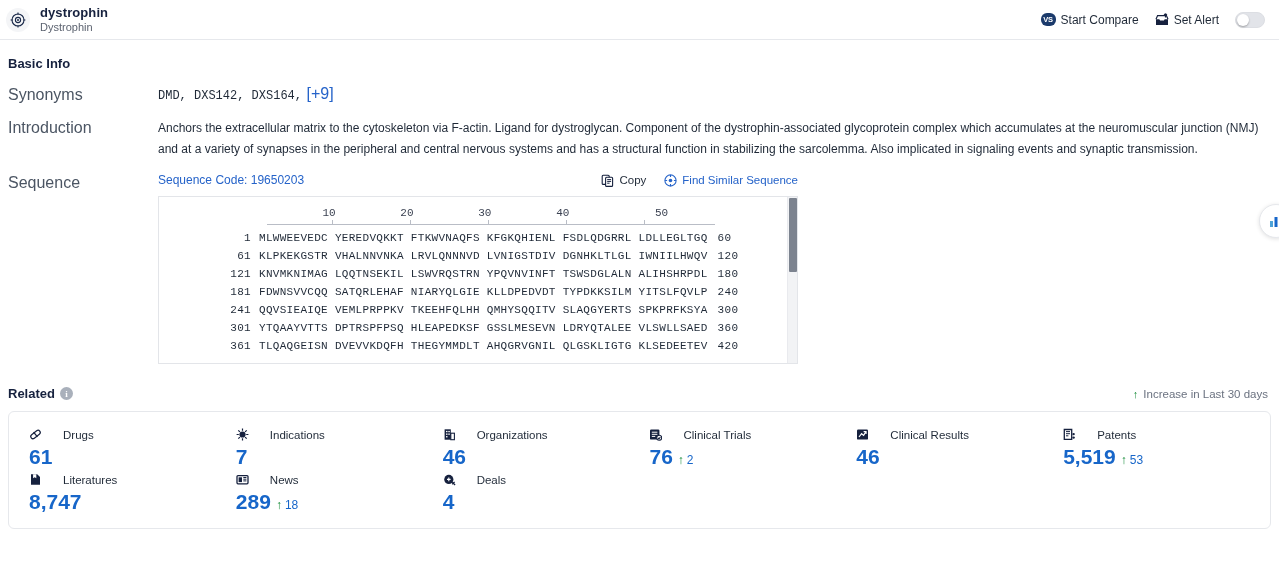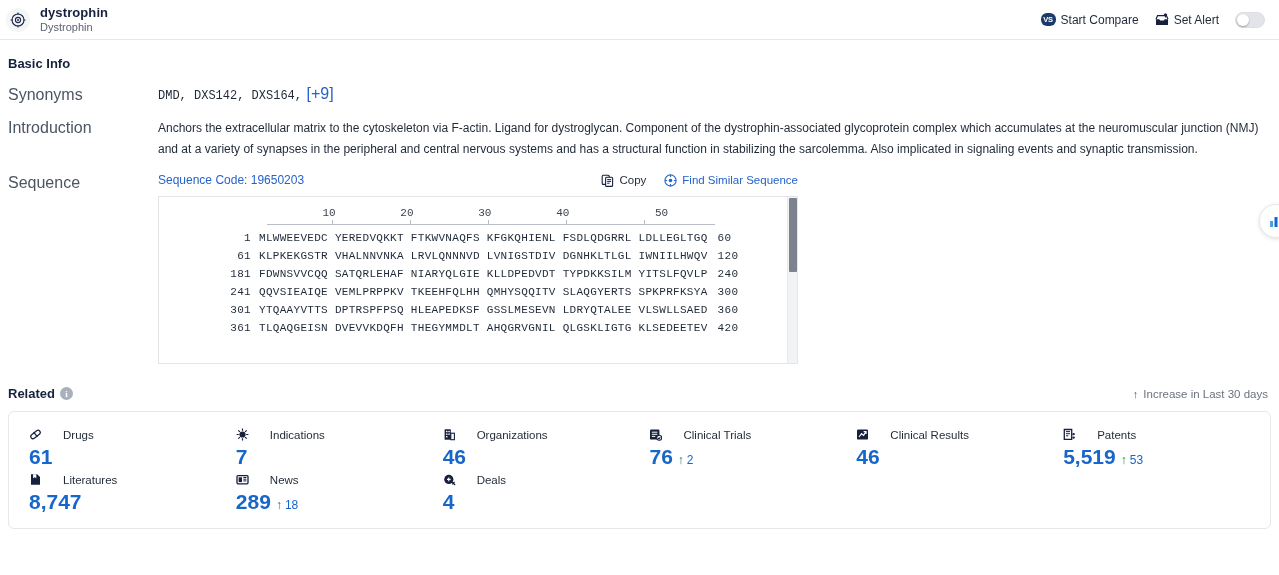--- a/index.html
+++ b/index.html
@@ -300,20 +300,21 @@
               <span class="tick" style="left: 211.25px;">30</span>
               <span class="notch" style="left: 221.25px;"></span>
               <span class="tick" style="left: 289.15px;">40</span>
               <span class="notch" style="left: 299.15px;"></span>
               <span class="tick" style="left: 388px;">50</span>
               <span class="notch" style="left: 377.05px;"></span>
             </div>
           <div>
               <div class="seq-row"><span class="seq-num-l">1</span><span class="seq-chunks">MLWWEEVEDC YEREDVQKKT FTKWVNAQFS KFGKQHIENL FSDLQDGRRL LDLLEGLTGQ</span><span class="seq-num-r">60</span></div>
               <div class="seq-row"><span class="seq-num-l">61</span><span class="seq-chunks">KLPKEKGSTR VHALNNVNKA LRVLQNNNVD LVNIGSTDIV DGNHKLTLGL IWNIILHWQV</span><span class="seq-num-r">120</span></div>
+              <div class="seq-row"><span class="seq-num-l">121</span><span class="seq-chunks">KNVMKNIMAG LQQTNSEKIL LSWVRQSTRN YPQVNVINFT TSWSDGLALN ALIHSHRPDL</span><span class="seq-num-r">180</span></div>
               <div class="seq-row"><span class="seq-num-l">181</span><span class="seq-chunks">FDWNSVVCQQ SATQRLEHAF NIARYQLGIE KLLDPEDVDT TYPDKKSILM YITSLFQVLP</span><span class="seq-num-r">240</span></div>
               <div class="seq-row"><span class="seq-num-l">241</span><span class="seq-chunks">QQVSIEAIQE VEMLPRPPKV TKEEHFQLHH QMHYSQQITV SLAQGYERTS SPKPRFKSYA</span><span class="seq-num-r">300</span></div>
               <div class="seq-row"><span class="seq-num-l">301</span><span class="seq-chunks">YTQAAYVTTS DPTRSPFPSQ HLEAPEDKSF GSSLMESEVN LDRYQTALEE VLSWLLSAED</span><span class="seq-num-r">360</span></div>
               <div class="seq-row"><span class="seq-num-l">361</span><span class="seq-chunks">TLQAQGEISN DVEVVKDQFH THEGYMMDLT AHQGRVGNIL QLGSKLIGTG KLSEDEETEV</span><span class="seq-num-r">420</span></div>
             </div>
         </div>
         <div class="seq-scrollbar">
           <div class="seq-thumb"></div>
         </div>
       </div>

